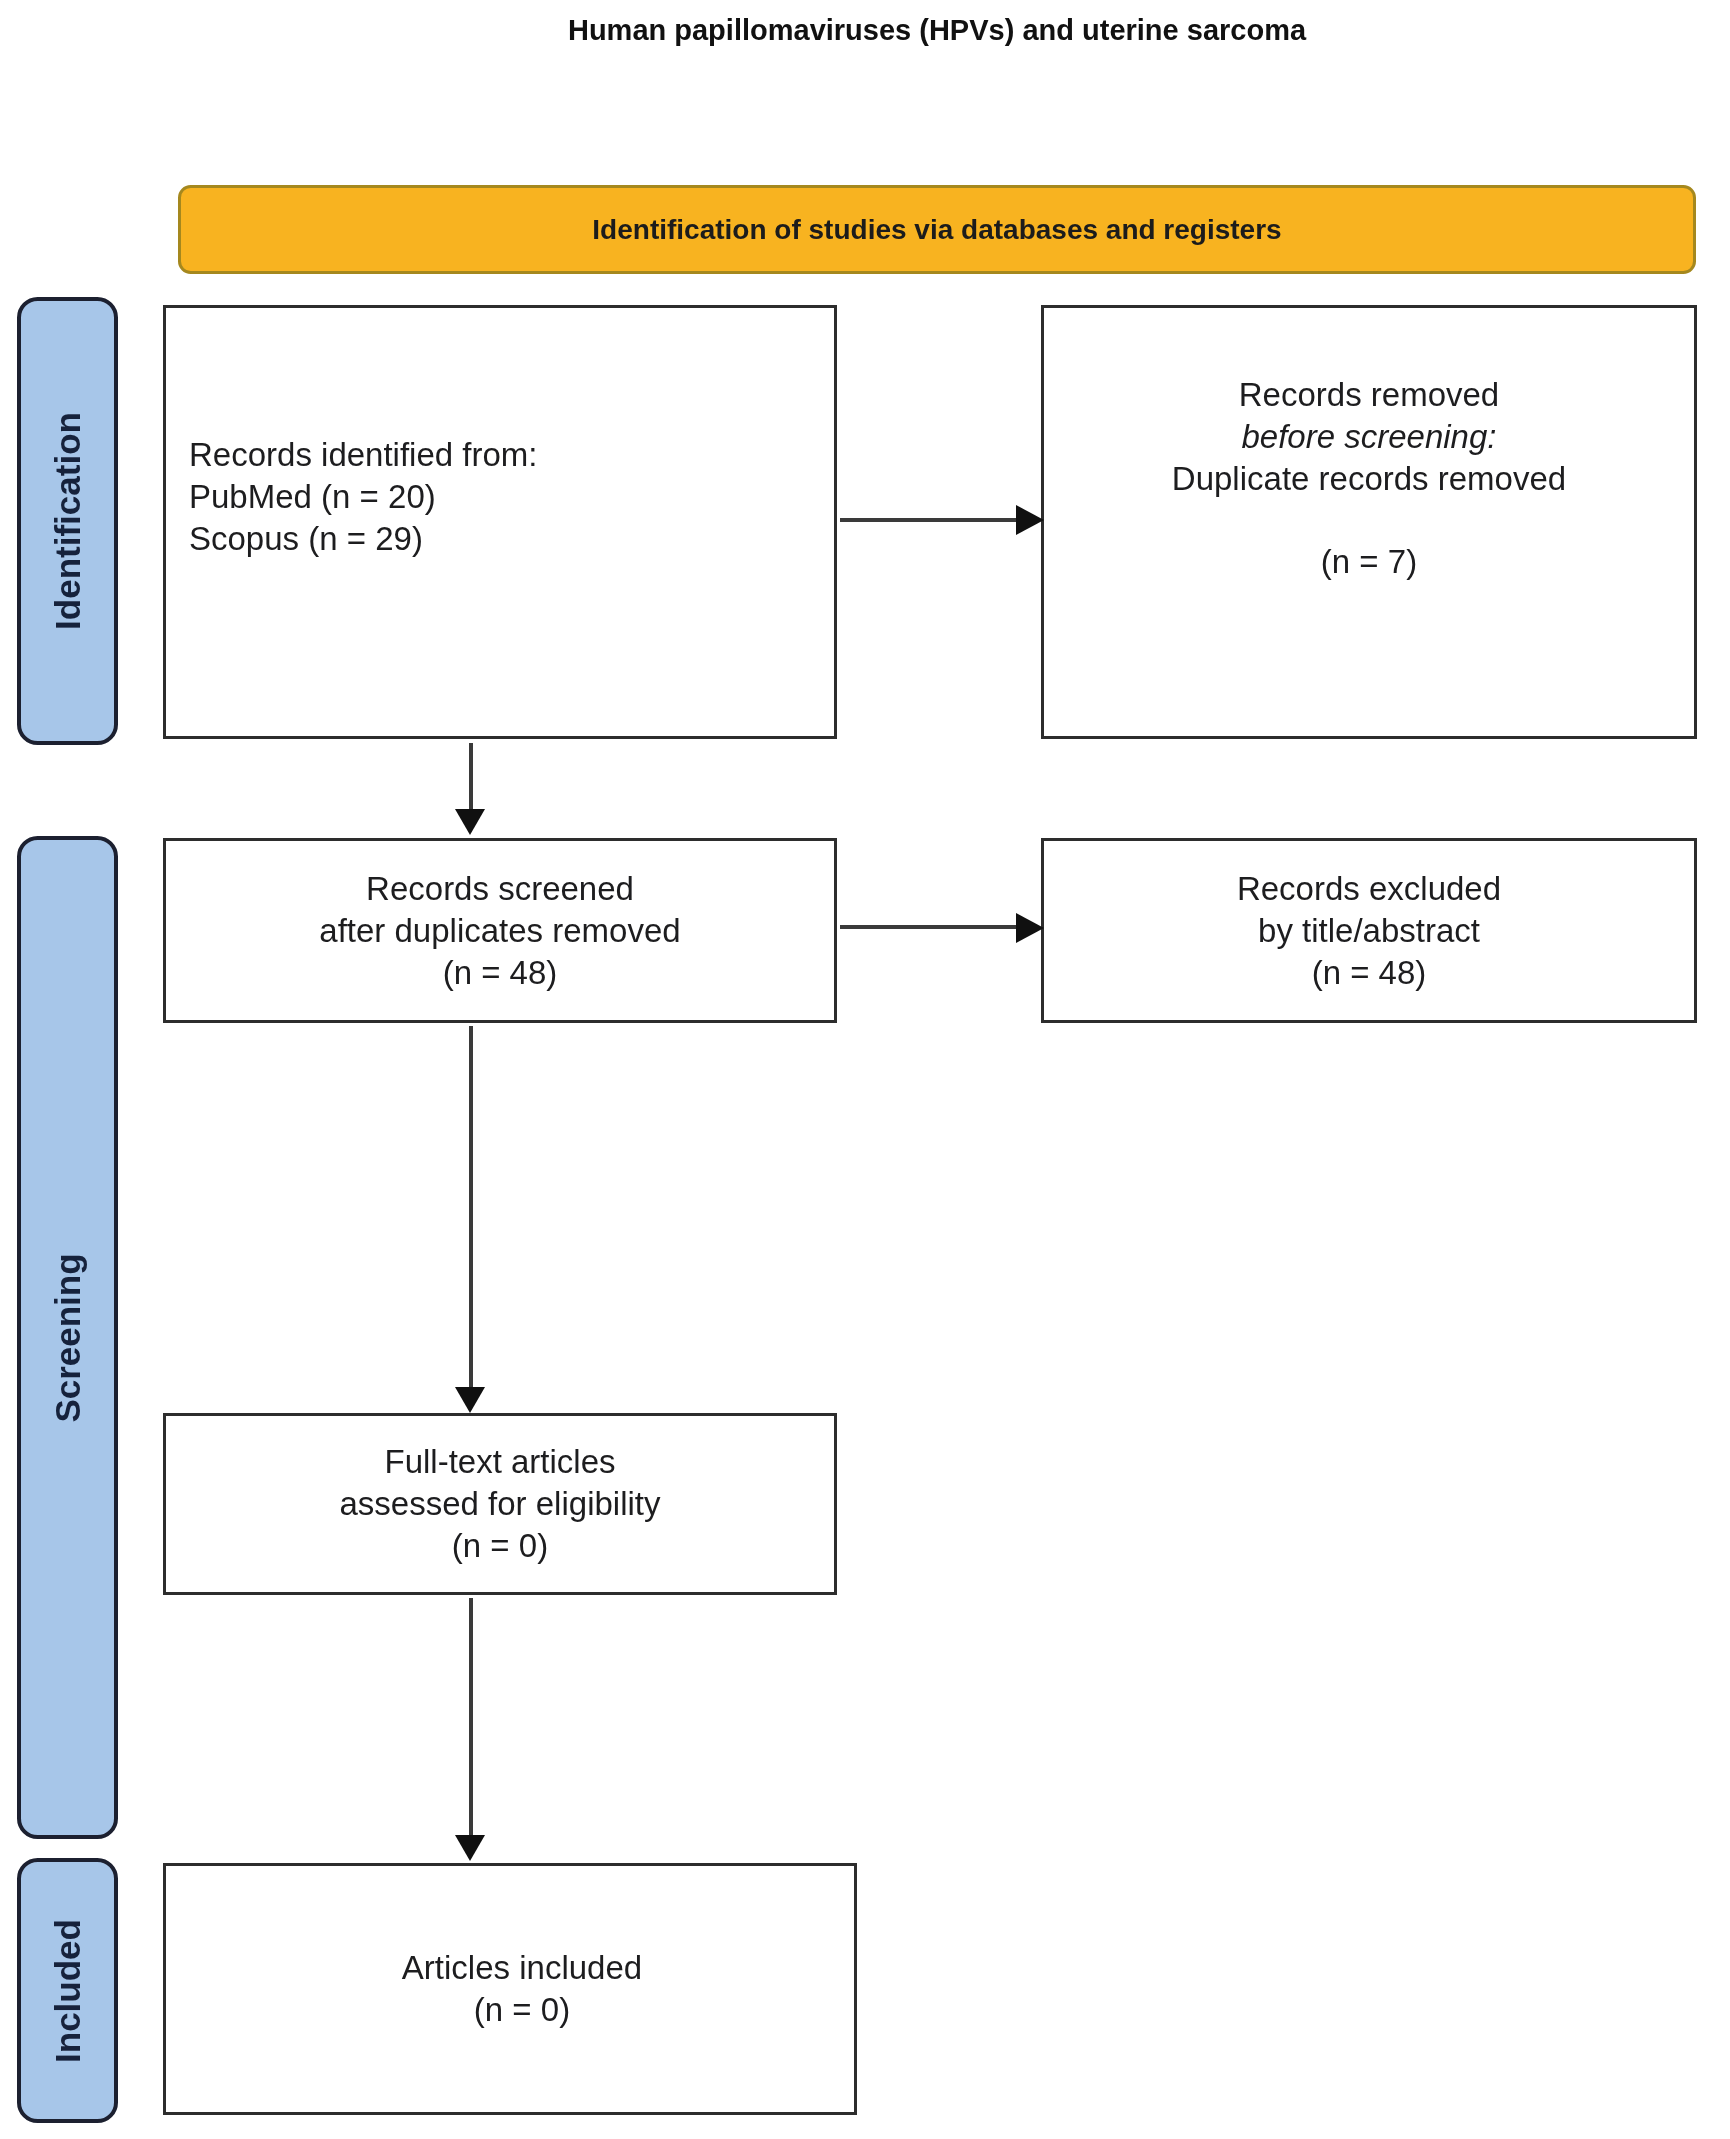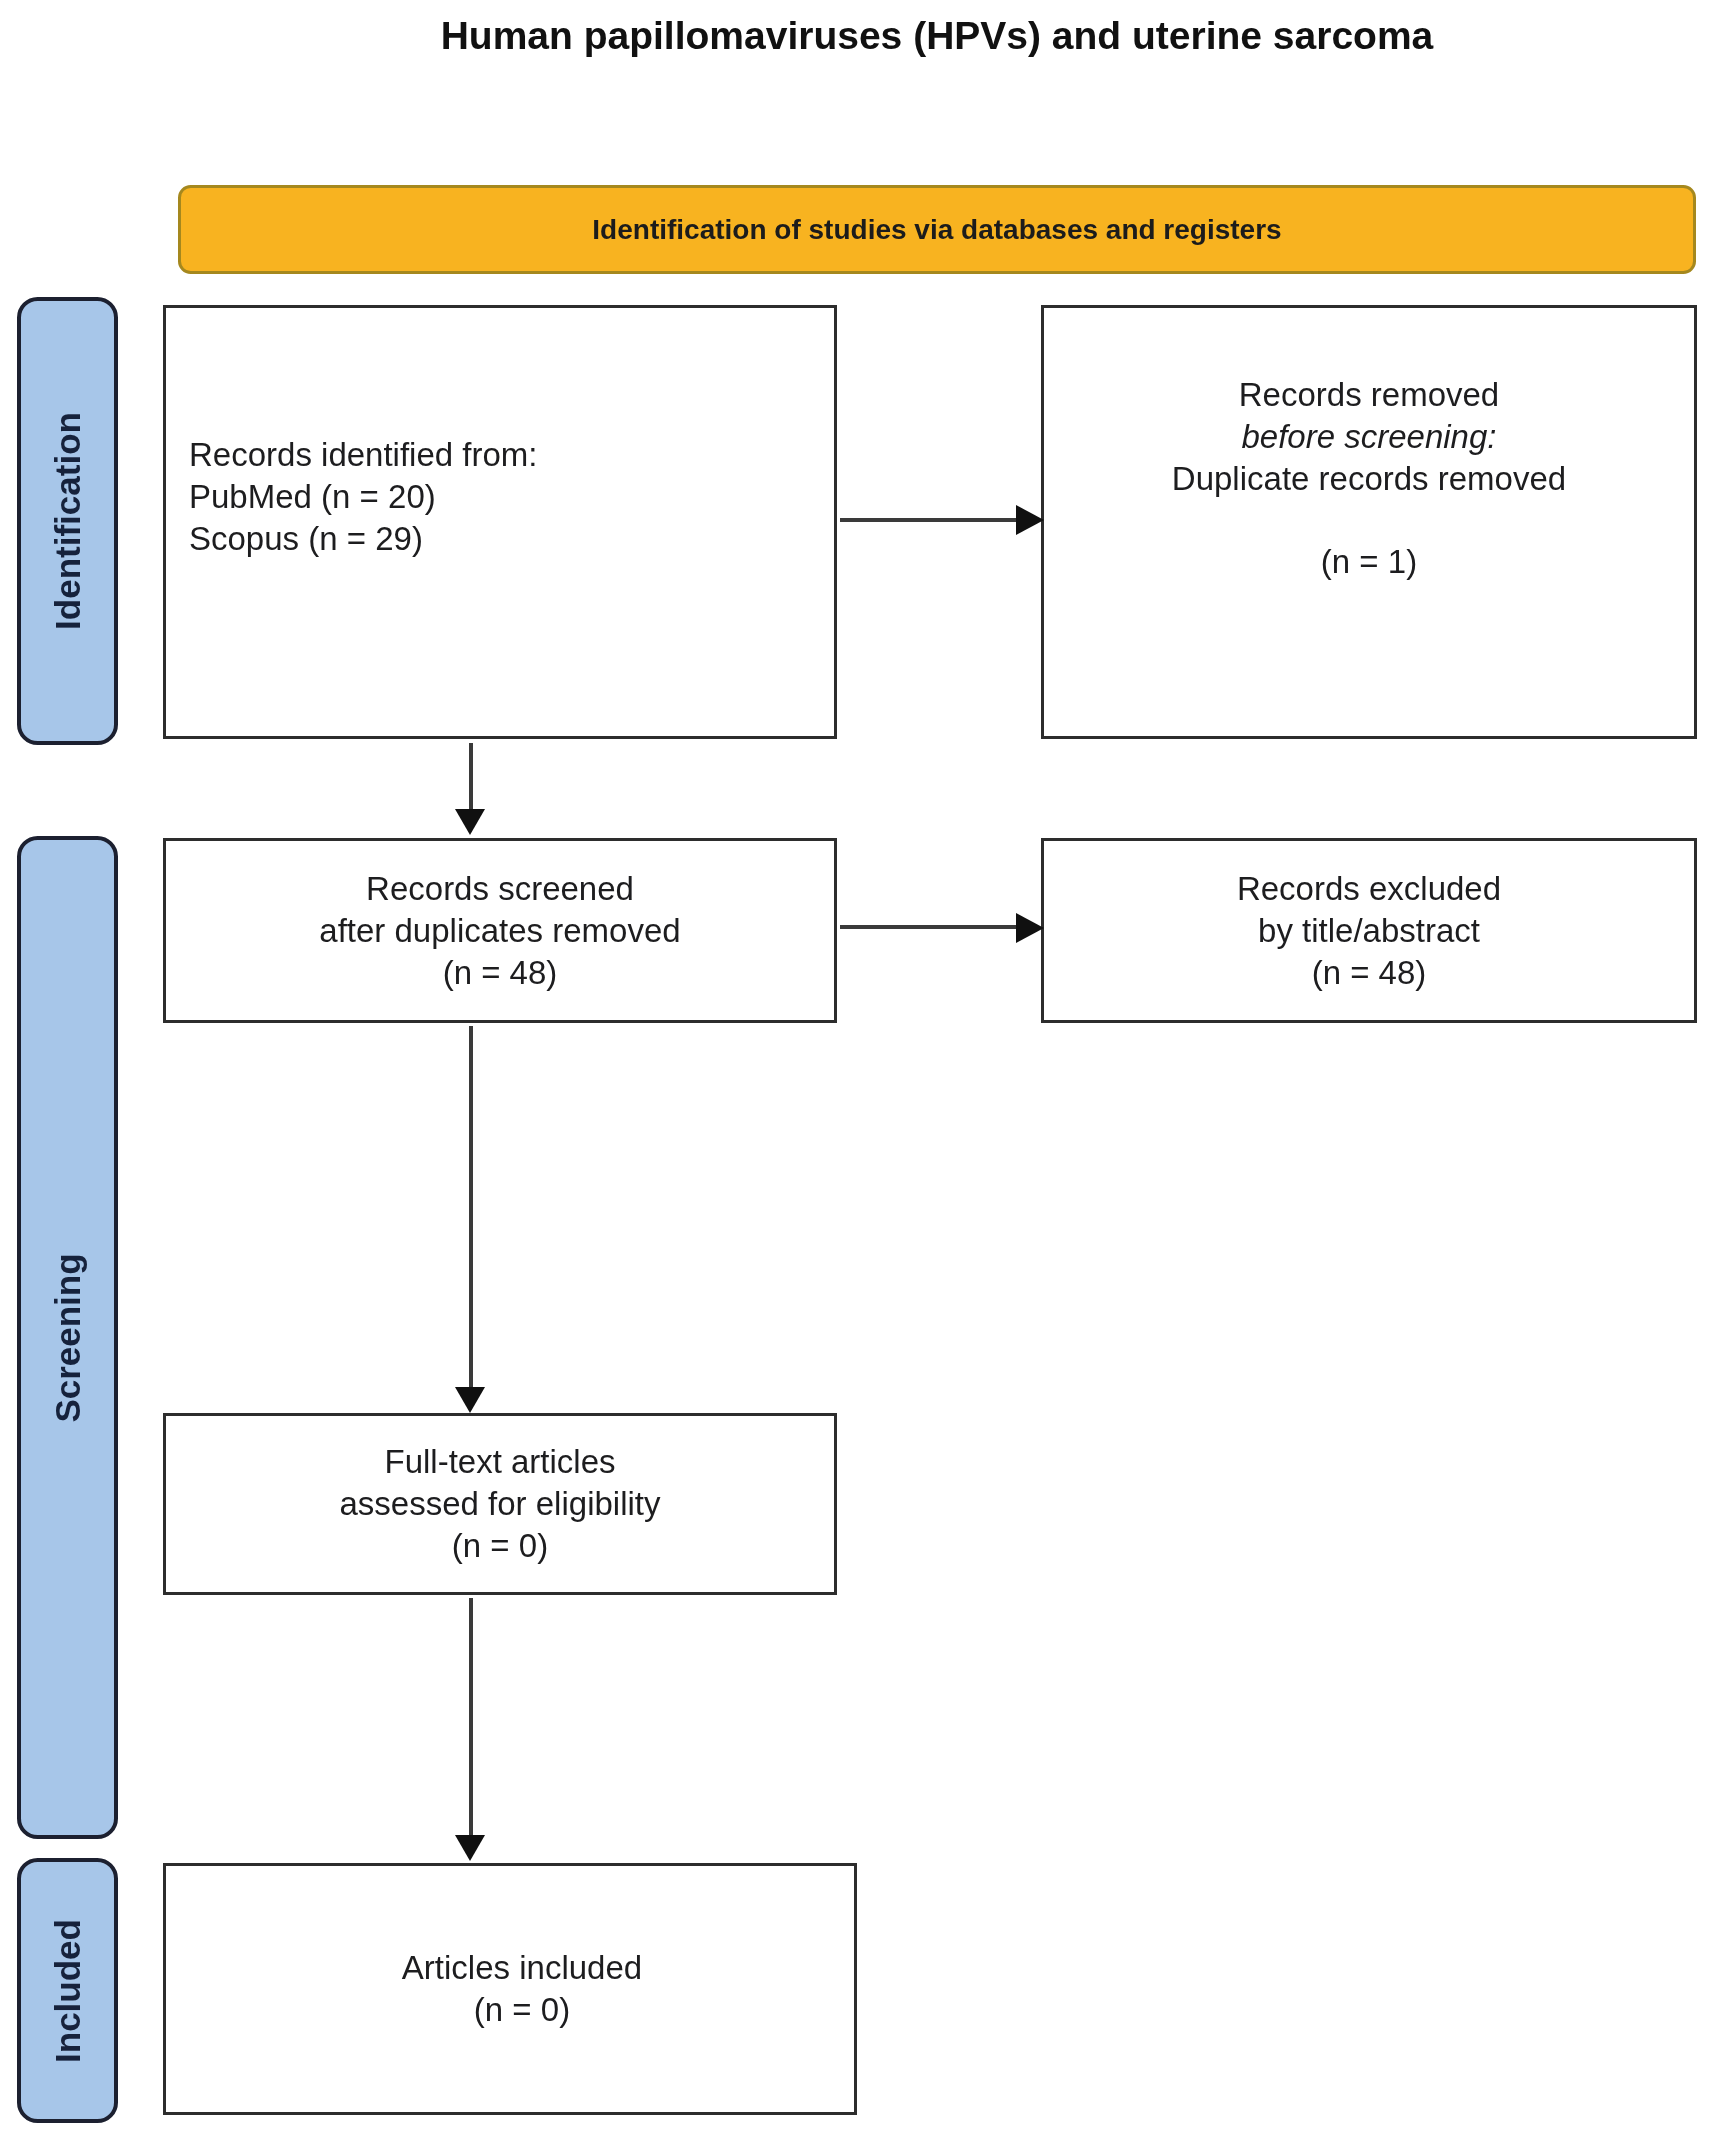--- a/index.html
+++ b/index.html
@@ -2,21 +2,21 @@
 <html style="font-size:12.7px"><head>
 <meta charset="utf-8">
 <style>
   html,body{margin:0;padding:0;background:#ffffff;}
   #stage{
     position:relative;width:1730px;height:2140px;background:#ffffff;overflow:hidden;
     font-family:"Liberation Sans","DejaVu Sans",sans-serif;color:#1d1d1f;
   }
   .title{
     position:absolute;left:178px;top:14.3px;width:1518px;text-align:center;
-    font-size:39px;font-weight:bold;color:#111111;letter-spacing:0px;
+    font-size:29px;font-weight:bold;color:#111111;letter-spacing:0px;
   }
   .banner{
     position:absolute;left:178px;top:185px;width:1518px;height:89px;
     background:#F8B320;border:3.2px solid #A5881E;border-radius:12.7px;
     display:flex;align-items:center;justify-content:center;box-sizing:border-box;
   }
   .banner .label{font-size:28px;font-weight:bold;color:#1c1c1c;}
   .sidebar{
     position:absolute;left:17.4px;width:101px;background:#A7C6E9;
     border:4.8px solid #1C2030;border-radius:20.6px;box-sizing:border-box;
@@ -73,21 +73,21 @@
     <span class="line">Records identified from:</span>
     <span class="line">PubMed (n = 20)</span>
     <span class="line">Scopus (n = 29)</span>
   </div>
 
   <div class="box centered" style="left:1041px;top:305px;width:656px;height:434px;padding-bottom:87px;">
     <span class="line">Records removed</span>
     <span class="line italic">before screening:</span>
     <span class="line">Duplicate records removed</span>
     <span class="spacer"></span>
-    <span class="line">(n = 1)</span>
+    <span class="line">(n = 7)</span>
   </div>
 
   <div class="box centered" style="left:163px;top:838px;width:674px;height:185px;">
     <span class="line">Records screened</span>
     <span class="line">after duplicates removed</span>
     <span class="line">(n = 48)</span>
   </div>
 
   <div class="box centered" style="left:1041px;top:838px;width:656px;height:185px;">
     <span class="line">Records excluded</span>

